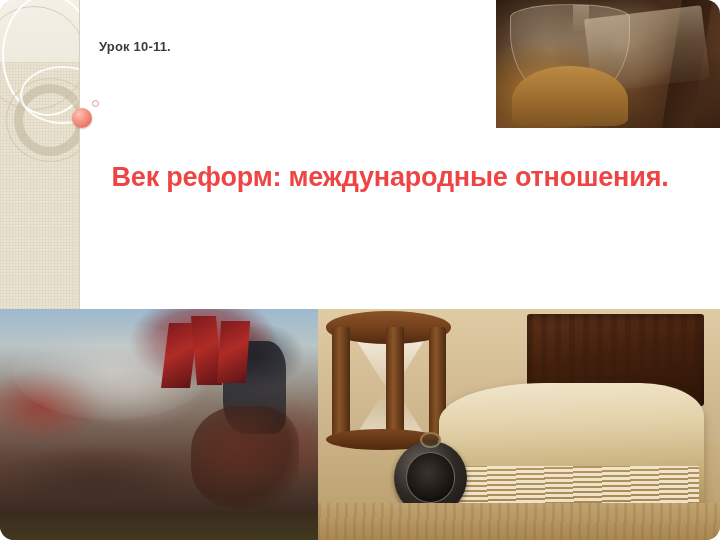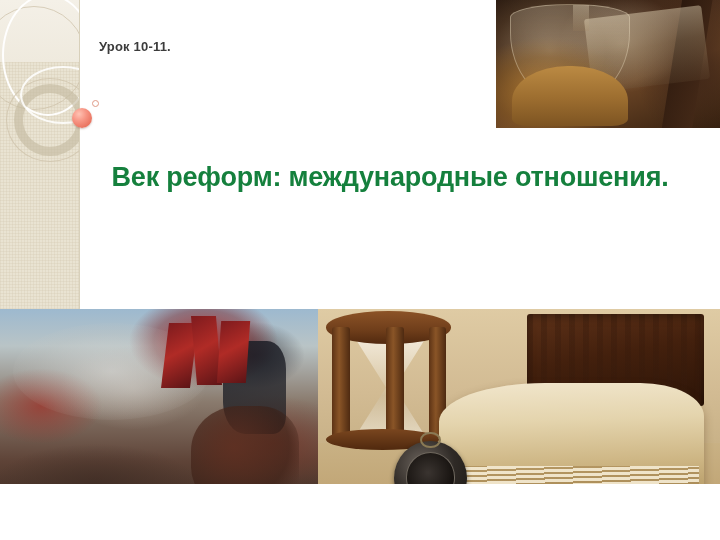--- a/index.html
+++ b/index.html
@@ -9,23 +9,24 @@
   }
   body {
     width: 720px;
     height: 540px;
     overflow: hidden;
     font-family: "Liberation Sans", sans-serif;
   }
   #slide {
     position: relative;
     width: 720px;
-    height: 484px;
+    height: 540px;
     background: #ffffff;
     overflow: hidden;
+    border-radius: 14px;
   }
 
   
   .sidebar {
     position: absolute;
     left: 0;
     top: 0;
     width: 80px;
     height: 309px;
     overflow: hidden;
@@ -128,21 +129,21 @@
   }
   .title {
     position: absolute;
     left: 110px;
     top: 160px;
     width: 560px;
     text-align: center;
     font-size: 27px;
     font-weight: bold;
     line-height: 1.32;
-    color: #15803d;
+    color: #ef4444;
     letter-spacing: -.2px;
   }
 
   
   .photo {
     position: absolute;
     overflow: hidden;
   }
 
   

